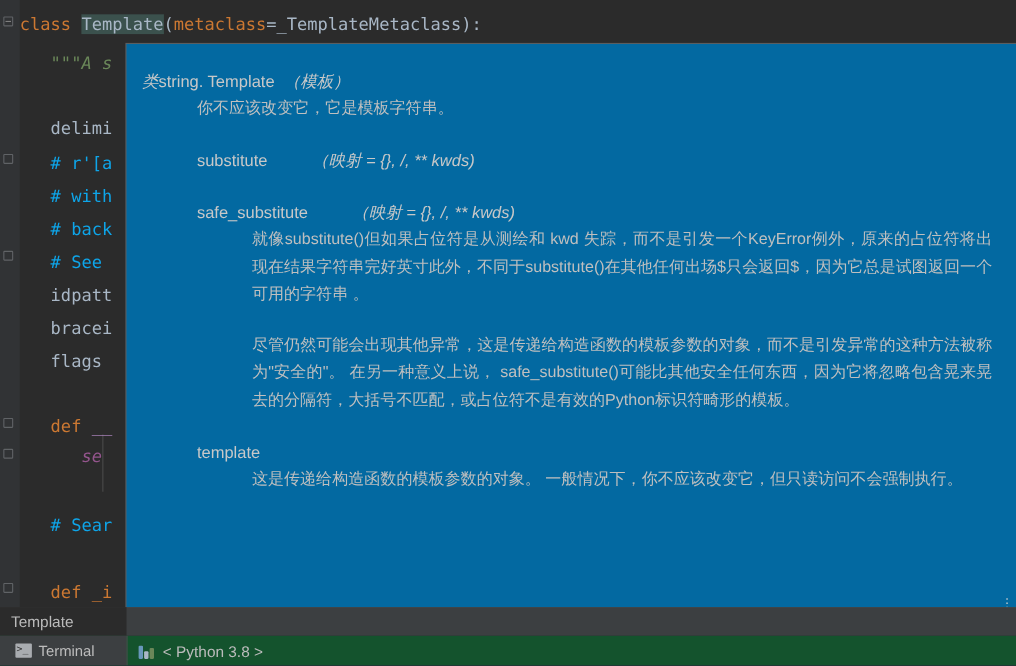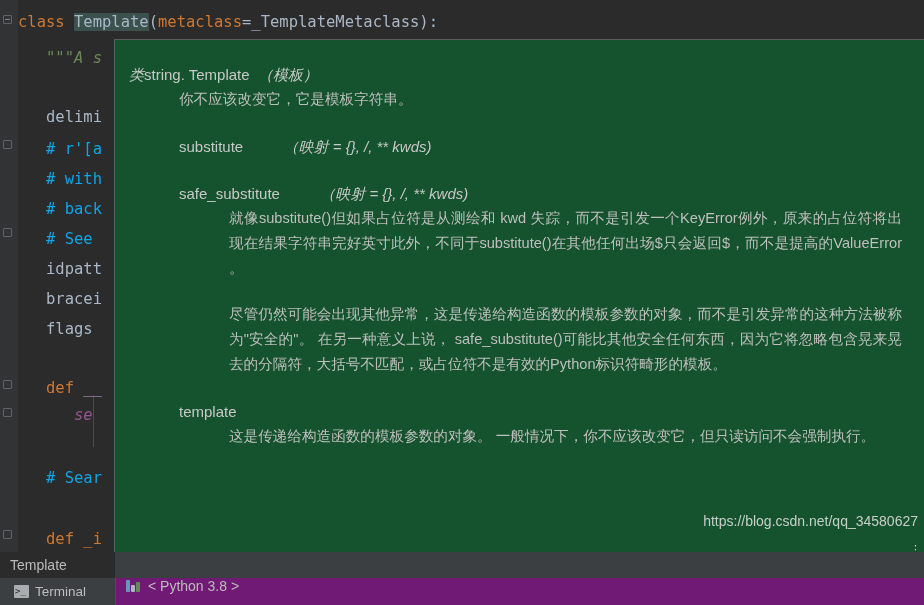--- a/index.html
+++ b/index.html
@@ -85,21 +85,21 @@
     background: #4b4b4b;
   }
 
   
   .doc-popup {
     position: absolute;
     left: 115px;
     top: 40px;
     width: 809px;
     height: 512px;
-    background: #14532d;
+    background: #0369a1;
     box-shadow: 0 0 0 1px #5a5e60;
     overflow: hidden;
     color: #c0c0c0;
     font-family: "Liberation Sans", "DejaVu Sans", sans-serif;
     font-size: 14.6px;
     line-height: 25px;
   }
   .doc-inner {
     padding: 22px 14px 0 14px;
   }
@@ -181,21 +181,21 @@
     padding-left: 10px;
     box-sizing: border-box;
     white-space: nowrap;
   }
   .status-bar {
     position: absolute;
     left: 0;
     top: 578px;
     width: 924px;
     height: 27px;
-    background: #701a75;
+    background: #14532d;
   }
   .status-left {
     position: absolute;
     left: 0; top: 0;
     width: 115px;
     height: 27px;
     background: #3c3f41;
     display: flex;
     align-items: center;
     gap: 6px;
@@ -223,21 +223,21 @@
     color: #bcbcbc;
     font-size: 13.5px;
     white-space: nowrap;
   }
   .status-python {
     position: absolute;
     left: 126px;
     top: 0;
     height: 27px;
     display: flex;
-    align-items: flex-start;
+    align-items: center;
     gap: 7px;
   }
   .py-icon {
     position: relative;
     width: 15px;
     height: 14px;
     flex: none;
   }
   .py-icon i {
     position: absolute;
@@ -293,34 +293,33 @@
       <div class="member">
         <div class="member-name">
           <span>substitute</span>&nbsp;&nbsp;<span class="args">（映射 = {}, /, ** kwds)</span>
         </div>
       </div>
 
       <div class="member">
         <div class="member-name">
           <span>safe_substitute</span>&nbsp;&nbsp;<span class="args">（映射 = {}, /, ** kwds)</span>
         </div>
-        <div class="doc-body member-body">就像substitute()但如果占位符是从测绘和 kwd 失踪，而不是引发一个KeyError例外，原来的占位符将出现在结果字符串完好英寸此外，不同于substitute()在其他任何出场$只会返回$，而不是提高的ValueError 。</div>
+        <div class="doc-body member-body">就像substitute()但如果占位符是从测绘和 kwd 失踪，而不是引发一个KeyError例外，原来的占位符将出现在结果字符串完好英寸此外，不同于substitute()在其他任何出场$只会返回$，因为它总是试图返回一个可用的字符串 。</div>
         <div class="sect-gap"></div>
         <div class="doc-body member-body">尽管仍然可能会出现其他异常，这是传递给构造函数的模板参数的对象，而不是引发异常的这种方法被称为"安全的"。 在另一种意义上说， safe_substitute()可能比其他安全任何东西，因为它将忽略包含晃来晃去的分隔符，大括号不匹配，或占位符不是有效的Python标识符畸形的模板。</div>
       </div>
 
 
       <div class="member">
         <div class="member-name">template</div>
         <div class="doc-body member-body">这是传递给构造函数的模板参数的对象。 一般情况下，你不应该改变它，但只读访问不会强制执行。</div>
       </div>
 
     </div>
 
-    <div class="watermark">https://blog.csdn.net/qq_34580627</div>
     <div class="watermark-dots">⋮</div>
   </div>
 
   <div class="breadcrumb-bar">
     <div class="breadcrumb-chip">Template</div>
   </div>
 
   <div class="status-bar">
     <div class="status-left">
       <span class="term-icon"></span>

